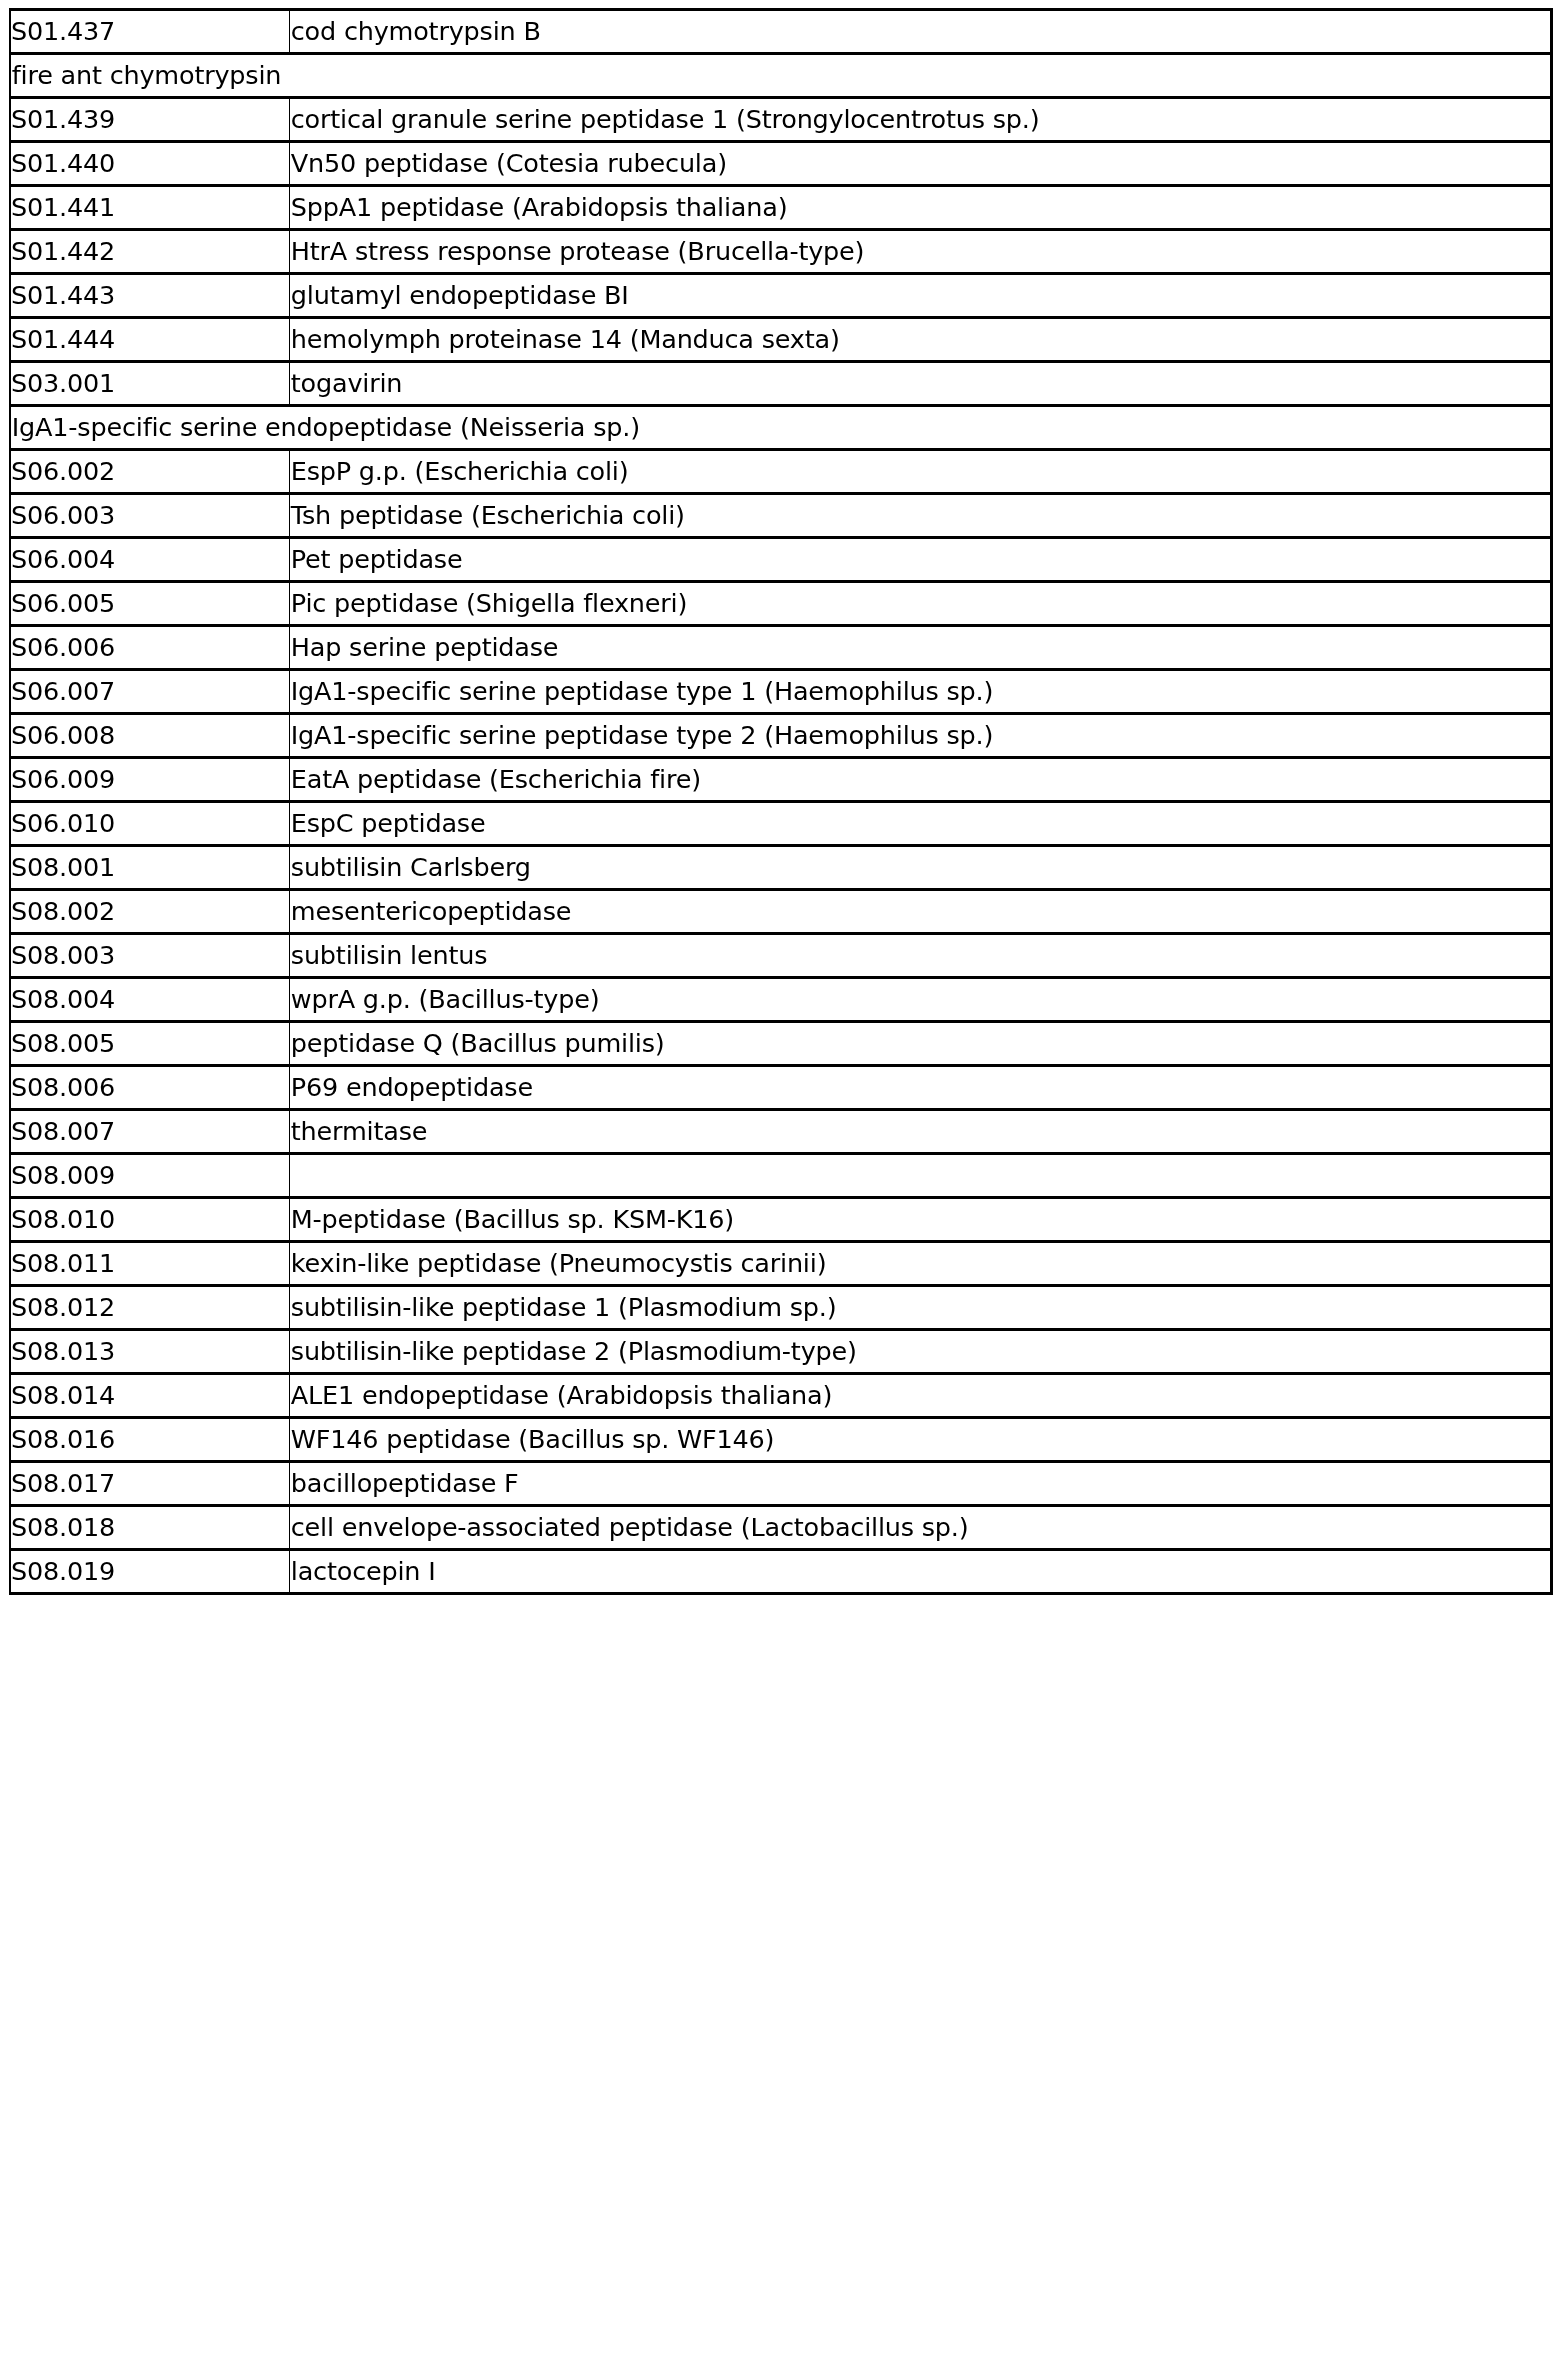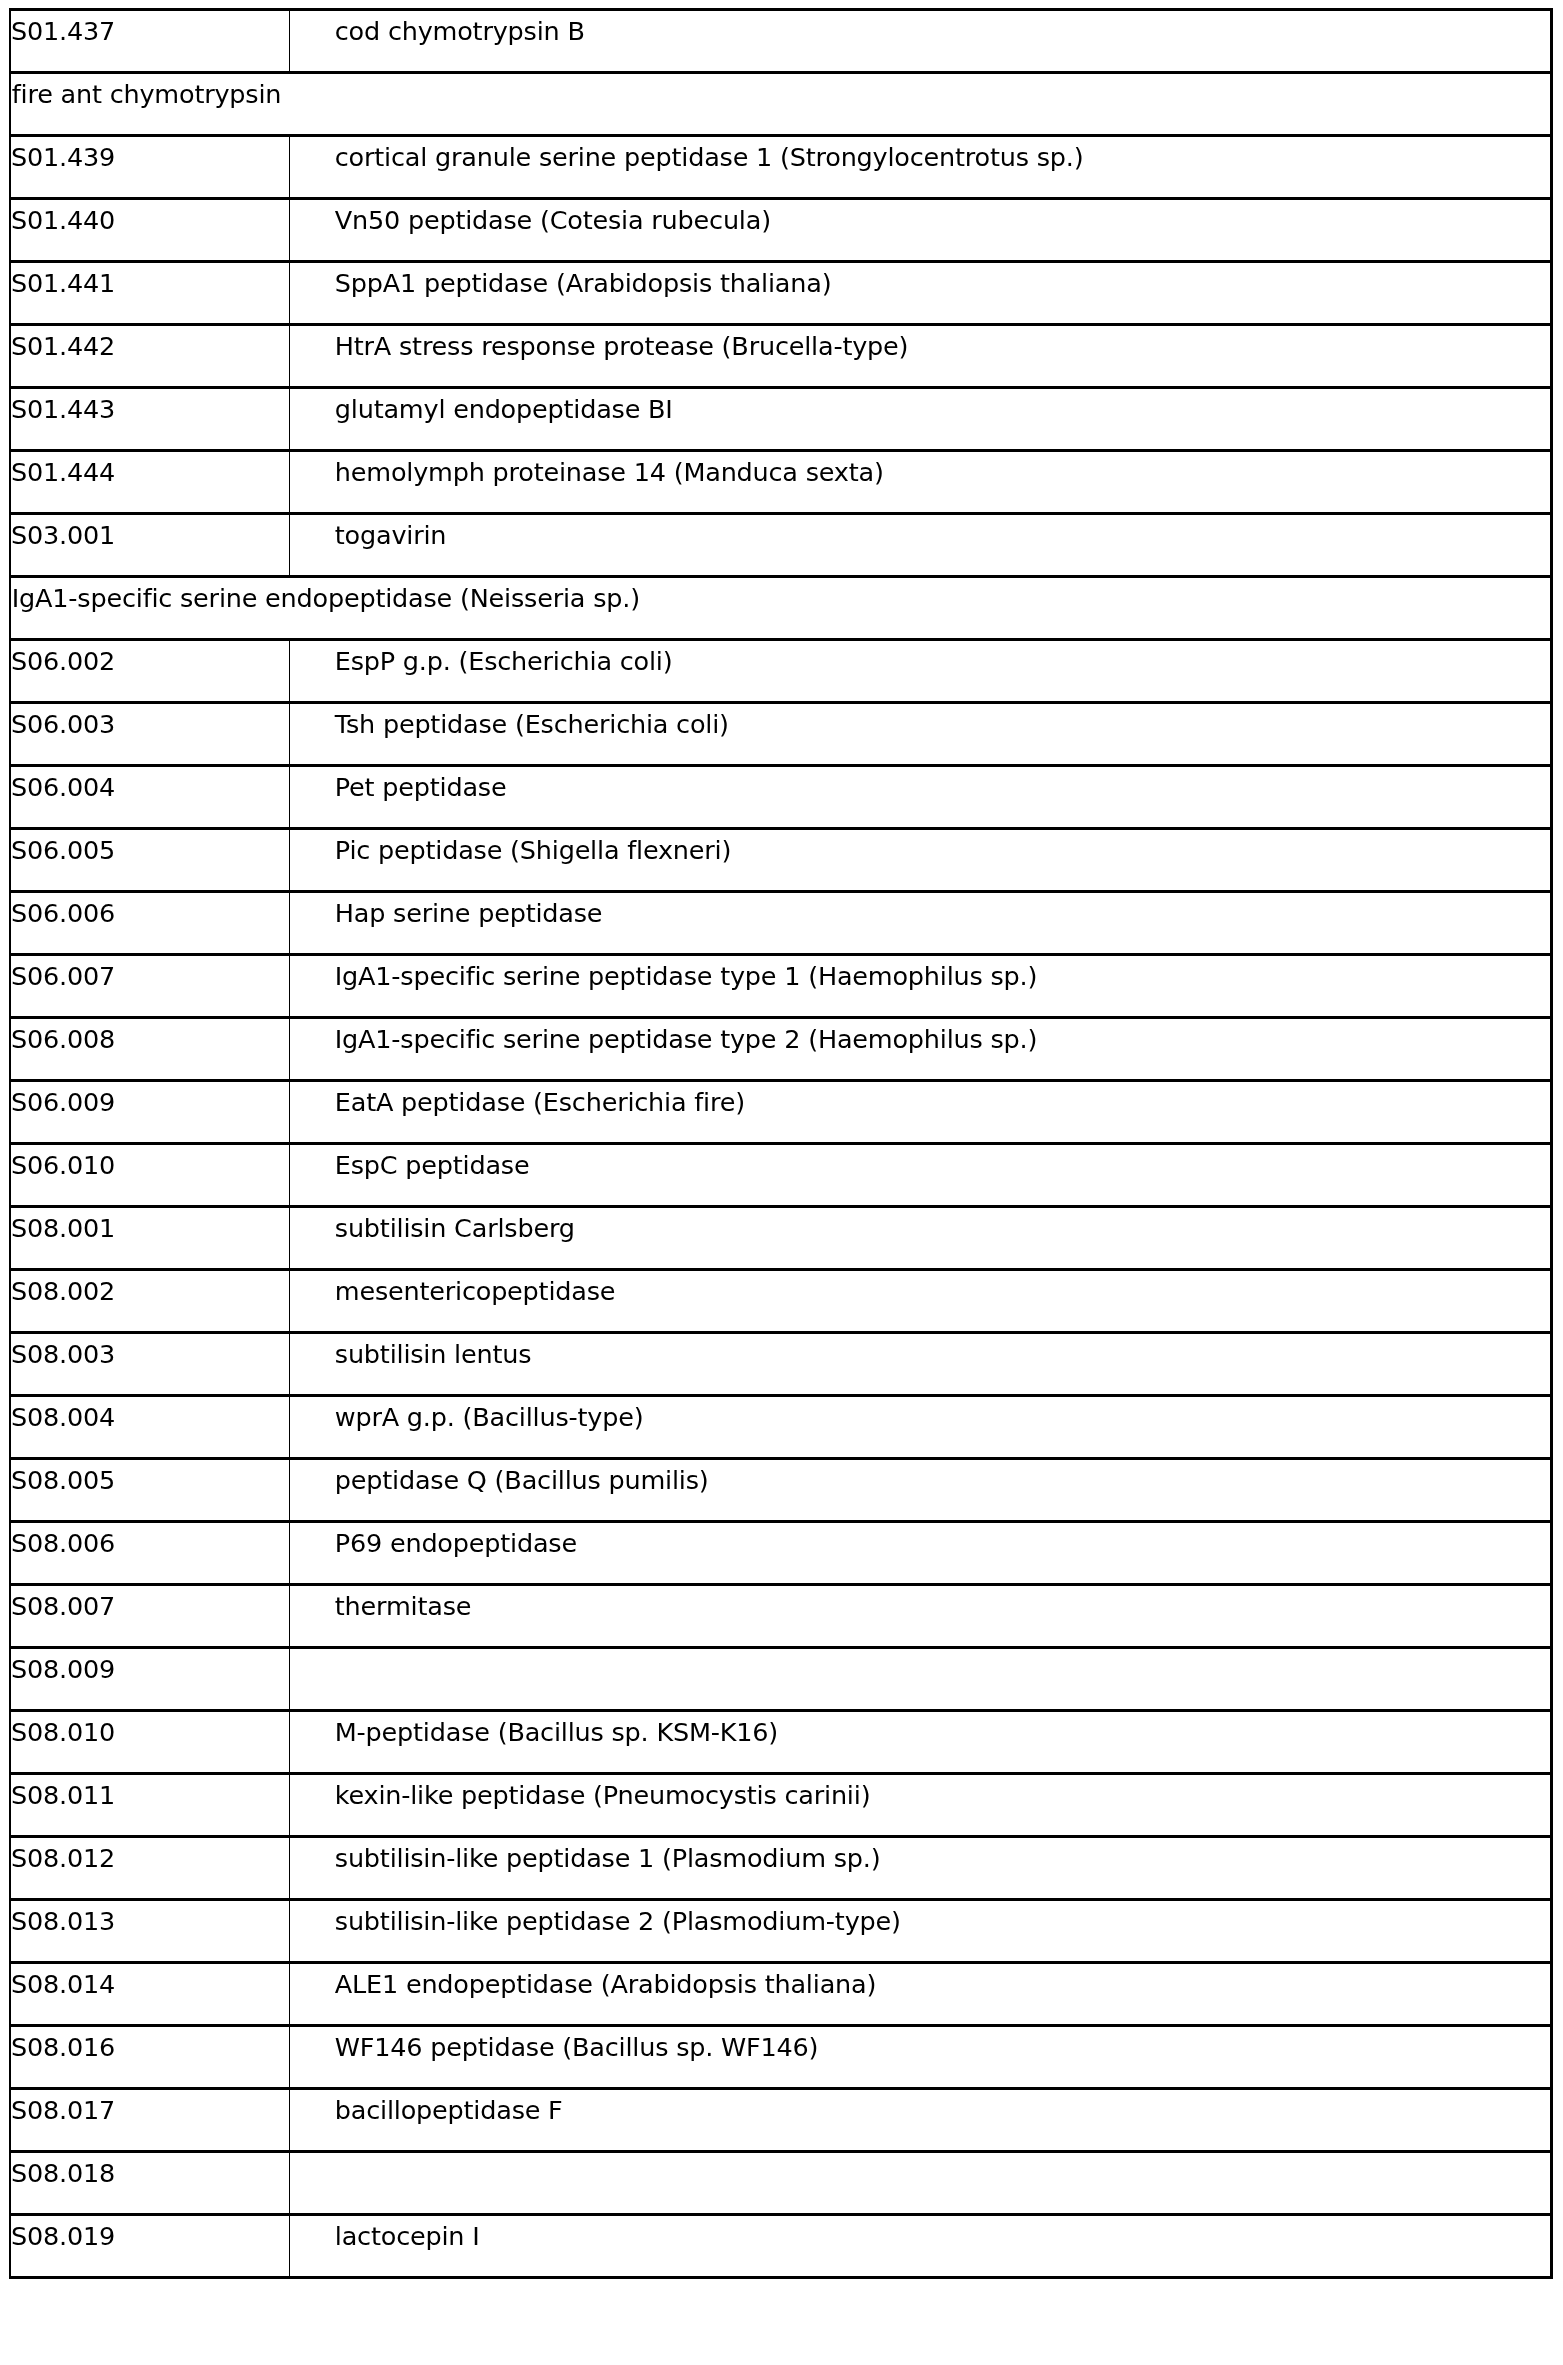--- a/index.html
+++ b/index.html
@@ -21,24 +21,23 @@
       border-left: 2.5px solid #000;
       border-right: 3.3px solid #000;
       border-bottom: 3.3px solid #000;
       box-sizing: border-box;
       font-family: "DejaVu Sans", sans-serif;
       font-size: 25.5px;
       color: #000;
     }
     .row {
       display: flex;
-      height: 63px;
+      height: 44px;
       border-top: 3.3px solid #000;
       box-sizing: border-box;
-      gap: 44px;
     }
     .cell {
       box-sizing: border-box;
       padding-top: 5px;
       line-height: 30px;
       white-space: nowrap;
       overflow: hidden;
     }
     .cell-id {
       width: 279px;
@@ -184,19 +183,20 @@
     <div class="row">
       <div class="cell cell-id">S08.016</div>
       <div class="cell cell-name">WF146 peptidase (Bacillus sp. WF146)</div>
     </div>
     <div class="row">
       <div class="cell cell-id">S08.017</div>
       <div class="cell cell-name">bacillopeptidase F</div>
     </div>
     <div class="row">
       <div class="cell cell-id">S08.018</div>
+      <div class="cell cell-name">cell envelope-associated peptidase (Lactobacillus sp.)</div>
     </div>
     <div class="row">
       <div class="cell cell-id">S08.019</div>
       <div class="cell cell-name">lactocepin I</div>
     </div>
   </div>
 
 
 </body></html>

